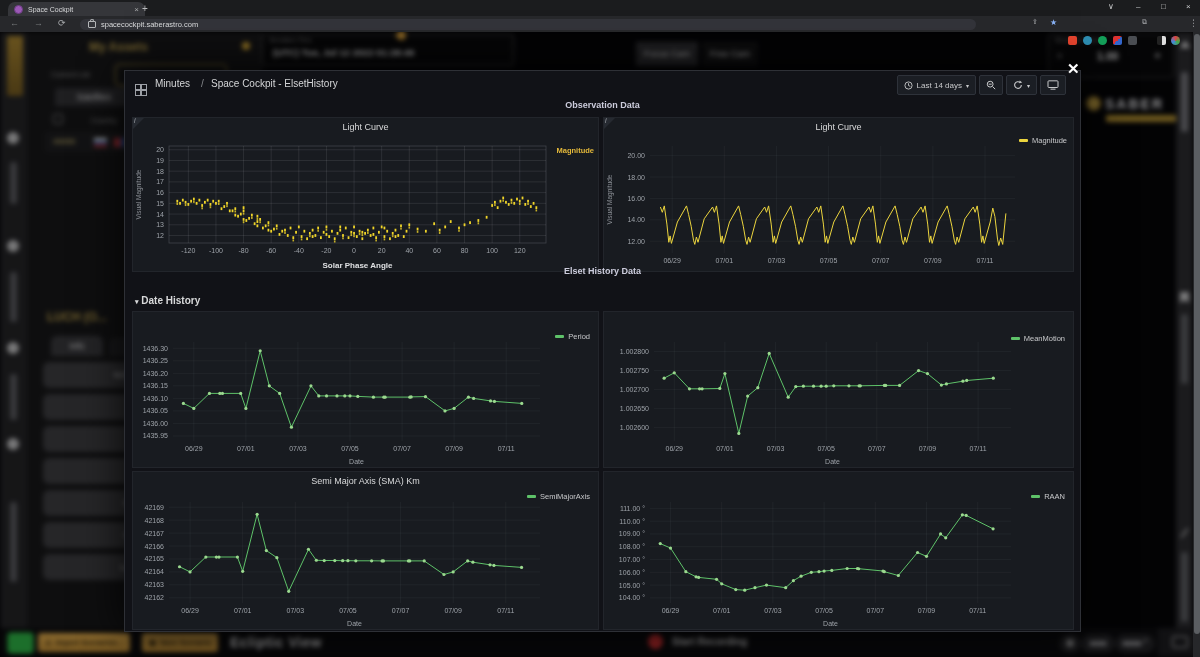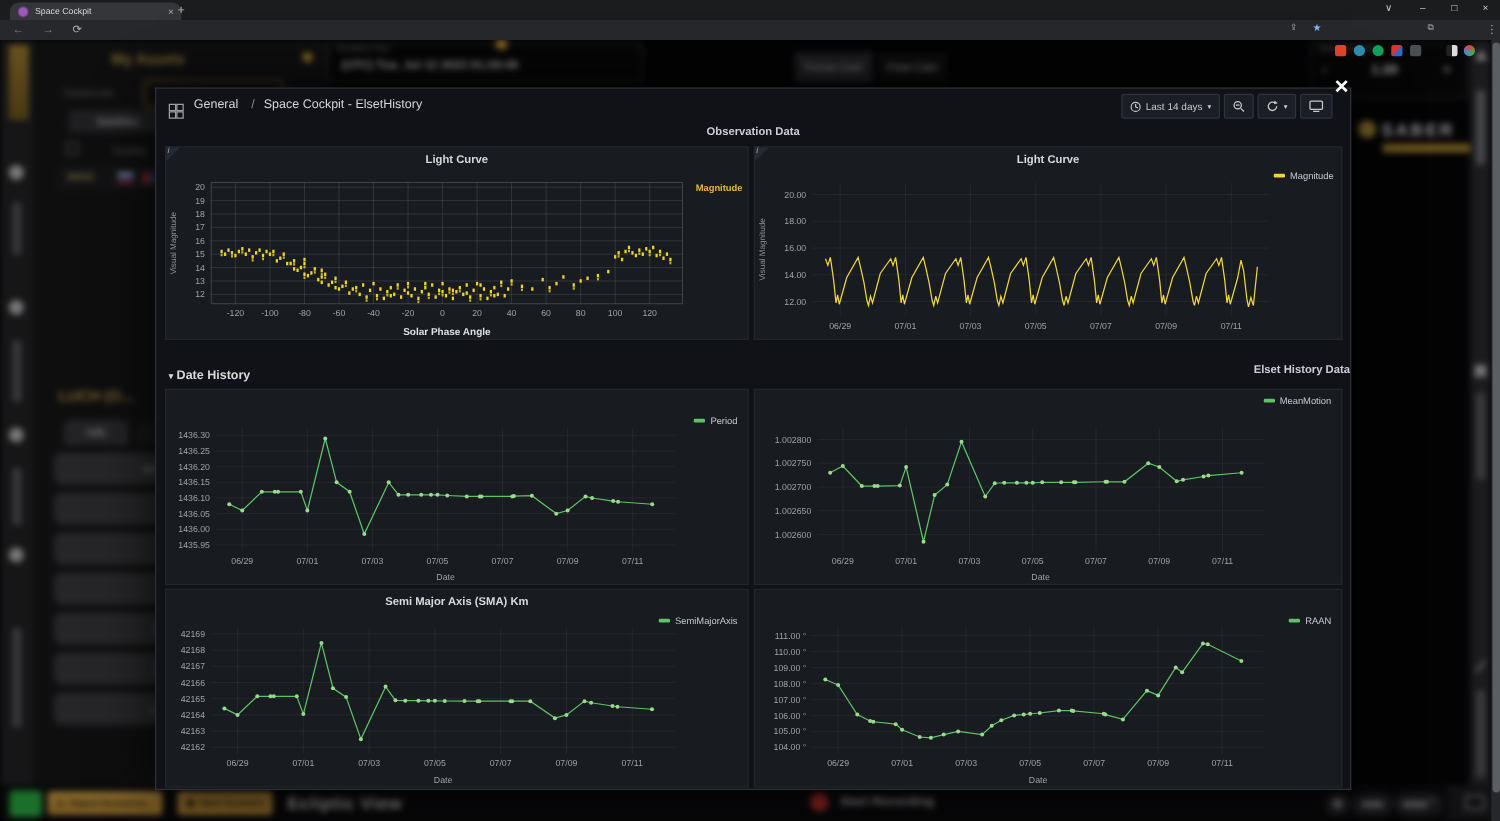--- a/index.html
+++ b/index.html
@@ -54,21 +54,21 @@
   .gridicon{display:inline-block;width:10px;height:10px;position:relative;margin-right:6px;top:1px;}
   .gridicon i{position:absolute;width:4px;height:4px;border:1px solid #9da0a6;}
   .hbtn{height:18px;background:#1b1e24;border:1px solid #2e323a;border-radius:2px;color:#c8c9cb;
     font-size:8px;display:flex;align-items:center;gap:4px;padding:0 6px;}
   #hbar{position:absolute;right:14px;top:4px;display:flex;gap:3px;}
   #closex{position:absolute;left:942px;top:-11px;color:#fff;font-size:15px;font-weight:bold;z-index:120;cursor:pointer;}
   .sechead{position:absolute;width:955px;text-align:center;font-size:9px;font-weight:bold;color:#ccccdc;}
   #collapse{position:absolute;left:10px;top:224px;font-size:10px;font-weight:bold;color:#d8d9da;}
   
   .panel{position:absolute;background:#181b20;border:1px solid #22252b;}
-  .ptitle{position:absolute;left:0;top:4px;width:100%;text-align:center;font-size:9px;font-weight:bold;color:#d8d9da;}
+  .ptitle{position:absolute;left:0;top:4px;width:100%;text-align:center;font-size:9px;font-weight:normal;color:#d8d9da;}
   .corner{position:absolute;left:0;top:0;width:0;height:0;border-left:11px solid #262a31;border-bottom:11px solid transparent;}
   .corner-i{position:absolute;left:1px;top:-1px;font-size:7px;color:#9da0a6;font-style:italic;}
   .legend{position:absolute;display:flex;align-items:center;gap:4px;font-size:7.5px;color:#c8c9cb;}
   .legend .dash{width:9px;height:2.5px;border-radius:1px;}
   .cv{position:absolute;left:0;top:20px;right:0;bottom:0;}
   svg text{font-family:"Liberation Sans",sans-serif;}
 </style>
 </head>
 <body>
 
@@ -82,20 +82,24 @@
     <span class="newtab">+</span>
     <span class="winctl" style="left:1108px;">∨</span>
     <span class="winctl" style="left:1136px;">–</span>
     <span class="winctl" style="left:1161px;">□</span>
     <span class="winctl" style="left:1186px;">×</span>
   </div>
   <div id="toolbar">
     <span class="navic" style="left:10px;color:#77797c;">←</span>
     <span class="navic" style="left:34px;color:#77797c;">→</span>
     <span class="navic" style="left:58px;">⟳</span>
+    <div id="urlbar">
+      <span class="lock"></span>
+      <span class="u">spacecockpit.saberastro.com</span>
+    </div>
     <span class="navic" style="left:1032px;font-size:7px;">⇪</span>
     <span class="navic" style="left:1050px;font-size:8px;color:#8ab4f8;">★</span>
     <span class="extic" style="left:1068px;background:#e8452f;border-radius:2px;"></span>
     <span class="extic" style="left:1083px;background:#2e8fb4;"></span>
     <span class="extic" style="left:1098px;background:#14a05a;"></span>
     <span class="extic" style="left:1113px;background:linear-gradient(135deg,#d33 50%,#36c 50%);border-radius:2px;"></span>
     <span class="extic" style="left:1128px;background:#4a4d52;border-radius:2px;"></span>
     <span class="navic" style="left:1142px;font-size:7px;">⧉</span>
     <span class="extic" style="left:1157px;background:linear-gradient(90deg,#222 50%,#ddd 50%);border-radius:2px;"></span>
     <span class="extic" style="left:1171px;background:conic-gradient(#d44,#4a4,#48d,#d44);"></span>
@@ -207,21 +211,21 @@
     <div id="scrollthumb"></div>
   </div>
 
 <div id="modal">
   <span id="closex">✕</span>
 
   <div id="mhead">
     <span class="abs" style="left:10px;top:8px;">
       <span class="gridicon"><i style="left:0;top:0;"></i><i style="left:6px;top:0;"></i><i style="left:0;top:6px;"></i><i style="left:6px;top:6px;"></i></span>
     </span>
-    <span class="crumb abs" style="left:30px;top:7px;">General</span>
+    <span class="crumb abs" style="left:30px;top:7px;">Minutes</span>
     <span class="crumb abs" style="left:76px;top:7px;color:#85878b;">/</span>
     <span class="crumb abs" style="left:86px;top:7px;">Space Cockpit - ElsetHistory</span>
     <div id="hbar">
       <div class="hbtn">
         <svg width="9" height="9" viewBox="0 0 10 10">
             <circle cx="5" cy="5" r="4" fill="none" stroke="#c8c9cb" stroke-width="1"></circle>
             <path d="M5 2.5 V5 L7 6" stroke="#c8c9cb" stroke-width="1" fill="none"></path>
           </svg>
         <span>Last 14 days</span>
         <span style="font-size:6px;">▾</span>
@@ -509,21 +513,21 @@
           <text x="41" y="62.93" text-anchor="end" font-size="7" fill="#9da2a8">16.00</text>
           <line x1="46" y1="39.02999999999999" x2="411" y2="39.02999999999999" stroke="rgba(205,208,220,0.08)" stroke-width="0.7"></line>
           <text x="41" y="41.52999999999999" text-anchor="end" font-size="7" fill="#9da2a8">18.00</text>
           <line x1="46" y1="17.62999999999998" x2="411" y2="17.62999999999998" stroke="rgba(205,208,220,0.08)" stroke-width="0.7"></line>
           <text x="41" y="20.12999999999998" text-anchor="end" font-size="7" fill="#9da2a8">20.00</text>
           <path d="M56.4 69.0 L58.3 74.3 L60.3 67.9 L62.9 86.1 L64.8 104.3 L66.1 97.9 L67.4 105.4 L73.4 84.0 L82.5 67.9 L84.6 76.5 L87.2 88.3 L89.5 102.2 L90.8 106.4 L92.4 99.0 L94.0 104.3 L100.2 80.8 L108.6 69.0 L110.4 74.3 L112.5 67.9 L115.1 86.1 L116.9 104.3 L118.2 97.9 L119.5 105.4 L125.5 84.0 L134.6 67.9 L136.7 76.5 L139.3 88.3 L141.7 102.2 L143.0 106.4 L144.6 99.0 L146.1 104.3 L152.4 80.8 L160.7 69.0 L162.5 74.3 L164.6 67.9 L167.2 86.1 L169.1 104.3 L170.4 97.9 L171.7 105.4 L177.7 84.0 L186.8 67.9 L188.9 76.5 L191.5 88.3 L193.8 102.2 L195.1 106.4 L196.7 99.0 L198.3 104.3 L204.5 80.8 L212.9 69.0 L214.7 74.3 L216.8 67.9 L219.4 86.1 L221.2 104.3 L222.5 97.9 L223.8 105.4 L229.8 84.0 L238.9 67.9 L241.0 76.5 L243.6 88.3 L246.0 102.2 L247.3 106.4 L248.8 99.0 L250.4 104.3 L256.7 80.8 L265.0 69.0 L266.8 74.3 L268.9 67.9 L271.5 86.1 L273.3 104.3 L274.6 97.9 L275.9 105.4 L281.9 84.0 L291.1 67.9 L293.2 76.5 L295.8 88.3 L298.1 102.2 L299.4 106.4 L301.0 99.0 L302.5 104.3 L308.8 80.8 L317.1 69.0 L319.0 74.3 L321.1 67.9 L323.7 86.1 L325.5 104.3 L326.8 97.9 L328.1 105.4 L334.1 84.0 L343.2 67.9 L345.3 76.5 L347.9 88.3 L350.3 102.2 L351.6 106.4 L353.1 99.0 L354.7 104.3 L360.9 80.8 L369.3 69.0 L371.1 74.3 L373.2 67.9 L375.8 86.1 L377.6 104.3 L378.9 97.9 L380.2 105.4 L386.2 84.0 L388.8 70.1 L390.9 78.6 L393.5 101.1 L394.8 107.5 L396.7 100.0 L398.7 106.4 L401.9 75.4 " fill="none" stroke="#ecd53e" stroke-width="1"></path>
           <text x="8" y="61.5" text-anchor="middle" font-size="6.5" fill="#8e9298" transform="rotate(-90 8 61.5)">Visual Magnitude</text>
         </svg></div>
   </div>
 
-  <div class="sechead" style="top:219px;text-align:right;">Elset History Data</div>
+  <div class="sechead" style="top:195px;">Elset History Data</div>
   <div id="collapse">
     <span style="font-size:7px;">▾</span>
     <span>Date History</span>
   </div>
 
   <div class="panel" style="left:7px;top:240px;width:465px;height:155px;">
     <div class="legend" style="top:20px;right:8px;">
         <span class="dash" style="background: rgb(94, 194, 105);"></span>
         <span class="ltxt" style="color: rgb(200, 201, 203);">Period</span>
       </div>
@@ -587,21 +591,21 @@
           <circle cx="321.1063829787234" cy="76.41772151901547" r="1.6" fill="#9bd98f"></circle>
           <circle cx="335.42198581560285" cy="65.1392405063385" r="1.6" fill="#9bd98f"></circle>
           <circle cx="340.6276595744681" cy="66.39240506332793" r="1.6" fill="#9bd98f"></circle>
           <circle cx="357.54609929078015" cy="68.89873417724982" r="1.6" fill="#9bd98f"></circle>
           <circle cx="361.4503546099291" cy="69.4000000000228" r="1.6" fill="#9bd98f"></circle>
           <circle cx="388.7801418439716" cy="71.4050632911717" r="1.6" fill="#9bd98f"></circle>
           <text x="223.5" y="132" text-anchor="middle" font-size="7" fill="#9da2a8">Date</text>
         </svg></div>
   </div>
   <div class="panel" style="left:478px;top:240px;width:469px;height:155px;">
-    <div class="legend" style="top:4px;right:8px;justify-content:center;">
+    <div class="legend" style="top:22px;right:8px;justify-content:center;">
         <span class="dash" style="background: rgb(94, 194, 105);"></span>
         <span class="ltxt" style="color: rgb(200, 201, 203);">MeanMotion</span>
       </div>
     <div class="cv"><svg width="469" height="135">
           <line x1="70.25531914893617" y1="10" x2="70.25531914893617" y2="109" stroke="rgba(205,208,220,0.08)" stroke-width="0.7"></line>
           <text x="70.25531914893617" y="119" text-anchor="middle" font-size="7" fill="#9da2a8">06/29</text>
           <line x1="120.89361702127658" y1="10" x2="120.89361702127658" y2="109" stroke="rgba(205,208,220,0.08)" stroke-width="0.7"></line>
           <text x="120.89361702127658" y="119" text-anchor="middle" font-size="7" fill="#9da2a8">07/01</text>
           <line x1="171.531914893617" y1="10" x2="171.531914893617" y2="109" stroke="rgba(205,208,220,0.08)" stroke-width="0.7"></line>
           <text x="171.531914893617" y="119" text-anchor="middle" font-size="7" fill="#9da2a8">07/03</text>

